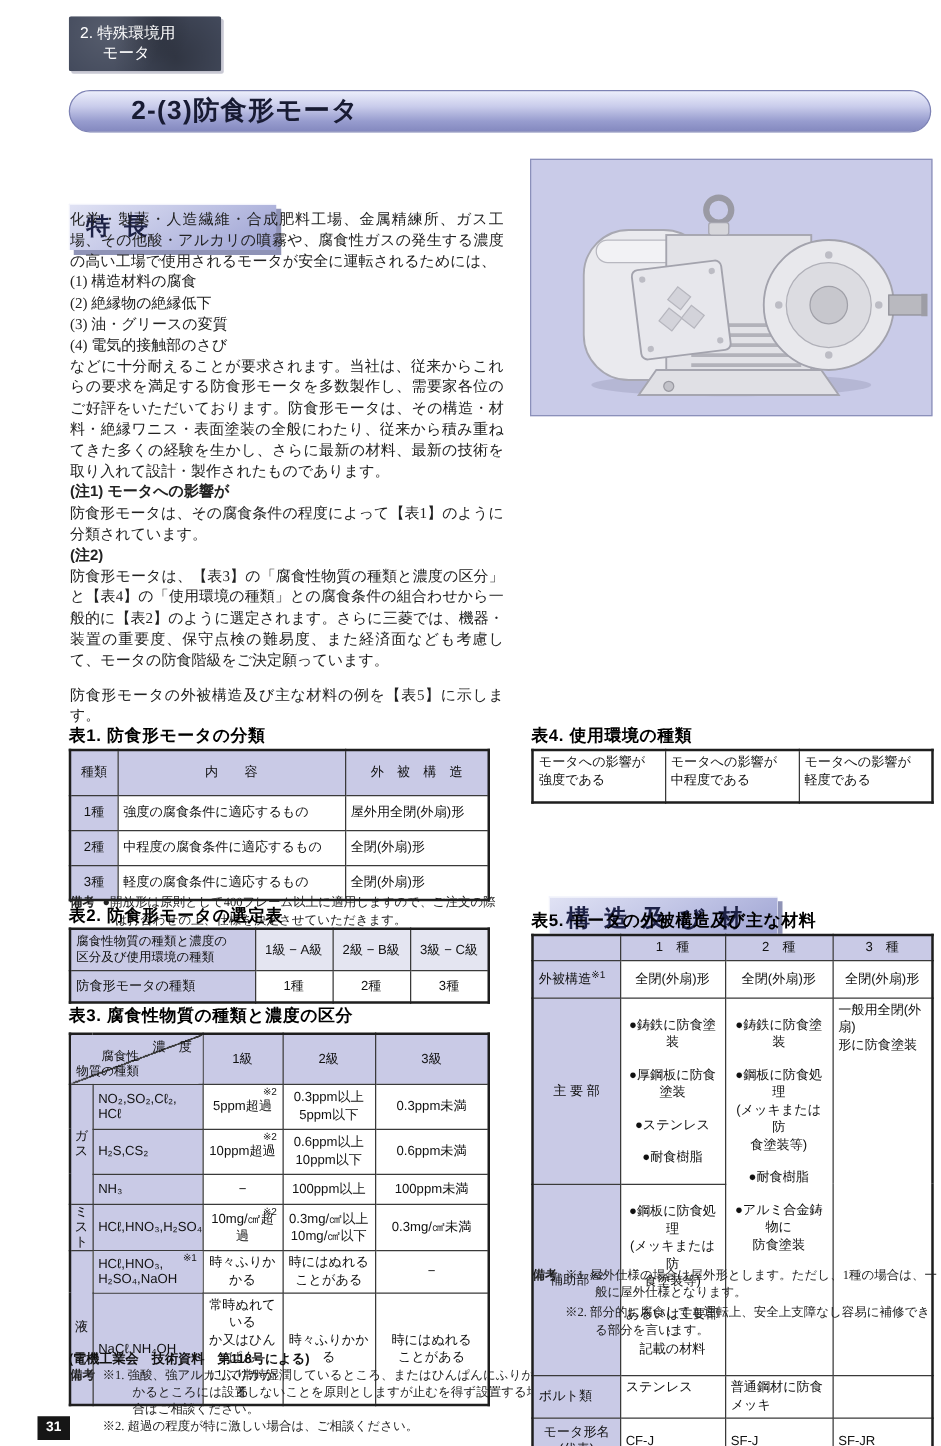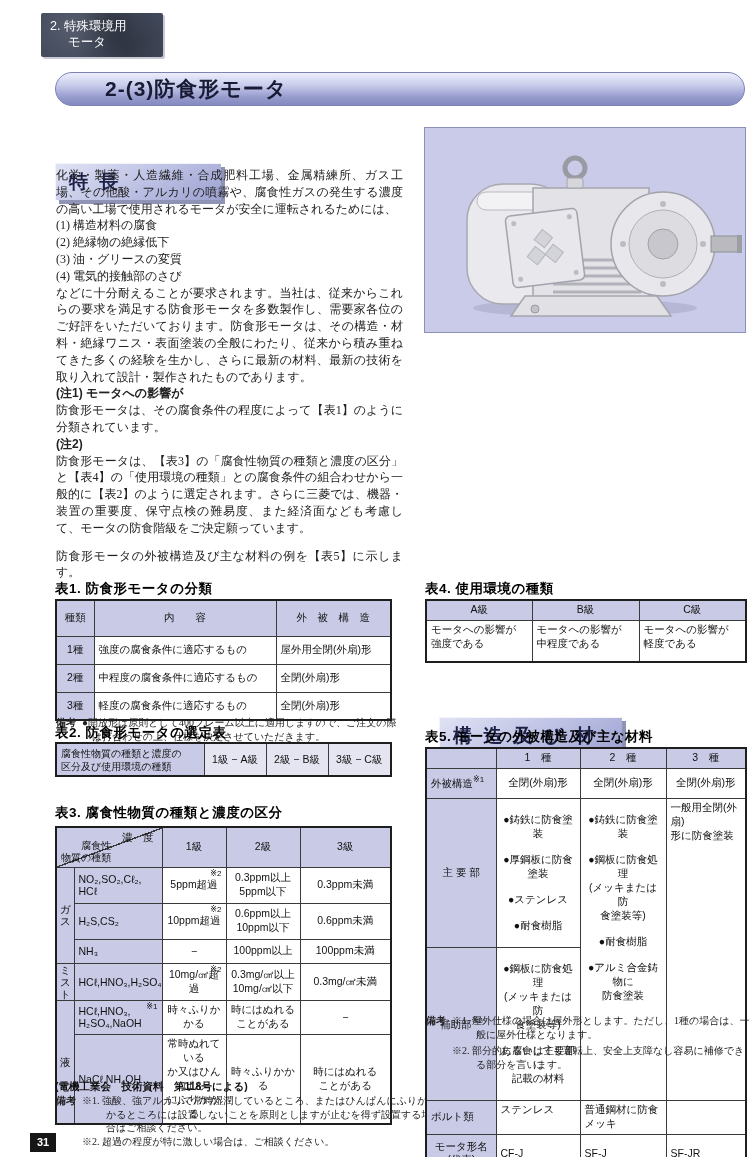--- a/index.html
+++ b/index.html
@@ -1,20 +1,20 @@
 <!DOCTYPE html>
 <html><head>
 <meta charset="utf-8">
 <style>
   html,body{margin:0;padding:0;background:#ffffff;}
   .page{position:relative;width:753px;height:1157px;background:#fff;outline:1px solid #e2e2e2;
         font-family:"Liberation Sans","DejaVu Sans",sans-serif;color:#1a1a1a;overflow:hidden;}
 
   
-  .badge{position:absolute;left:41px;top:13px;width:122px;height:44px;box-sizing:border-box;
+  .badge{position:absolute;left:55px;top:13px;width:122px;height:44px;box-sizing:border-box;
          background:#434a5c;
          background-image:radial-gradient(circle at 25% 30%,rgba(255,255,255,.10),transparent 45%),
                           radial-gradient(circle at 70% 75%,rgba(0,0,0,.28),transparent 55%),
                           radial-gradient(circle at 55% 20%,rgba(0,0,0,.18),transparent 40%);
          color:#fff;font-size:12.5px;line-height:16px;padding:5px 0 0 9px;
          box-shadow:2px 2px 0 #c9c9d4;border-radius:2px;}
   .badge .l2{padding-left:18px;}
 
   
   .title-bar{position:absolute;left:55px;top:72px;width:690px;height:34px;box-sizing:border-box;
@@ -200,20 +200,26 @@
         <col style="width:62px">
         <col style="width:63px">
       </colgroup>
     <tbody>
         <tr style="height:33px">
       <td class="lav lft" style="font-size:10px;line-height:13px;">腐食性物質の種類と濃度の
 区分及び使用環境の種類</td>
       <td class="lav-lt ctr">1級 − A級</td>
       <td class="lav-lt ctr">2級 − B級</td>
       <td class="lav-lt ctr">3級 − C級</td>
+    </tr>
+    <tr style="height:26px">
+      <td class="lav lft">防食形モータの種類</td>
+      <td class="ctr">1種</td>
+      <td class="ctr">2種</td>
+      <td class="ctr">3種</td>
     </tr>
   </tbody>
     </table>
 
   <div class="tbl-title" style="left:55px;top:804px;">表3. 腐食性物質の種類と濃度の区分</div>
   <table style="left:55px;top:826px;width:335px;">
     <colgroup>
         <col style="width:18px">
         <col style="width:88px">
         <col style="width:64px">
@@ -294,25 +300,20 @@
   </div>
 
   <div class="tbl-title" style="left:425px;top:580px;">表4. 使用環境の種類</div>
   <table style="left:425px;top:599px;width:320px;">
     <colgroup>
         <col style="width:106px">
         <col style="width:107px">
         <col style="width:107px">
       </colgroup>
     <tbody>
-        <tr style="height:20px">
-      <td class="lav ctr">A級</td>
-      <td class="lav ctr">B級</td>
-      <td class="lav ctr">C級</td>
-    </tr>
     <tr style="height:42px">
       <td class="lft top">モータへの影響が
 強度である</td>
       <td class="lft top">モータへの影響が
 中程度である</td>
       <td class="lft top">モータへの影響が
 軽度である</td>
     </tr>
   </tbody>
     </table>

